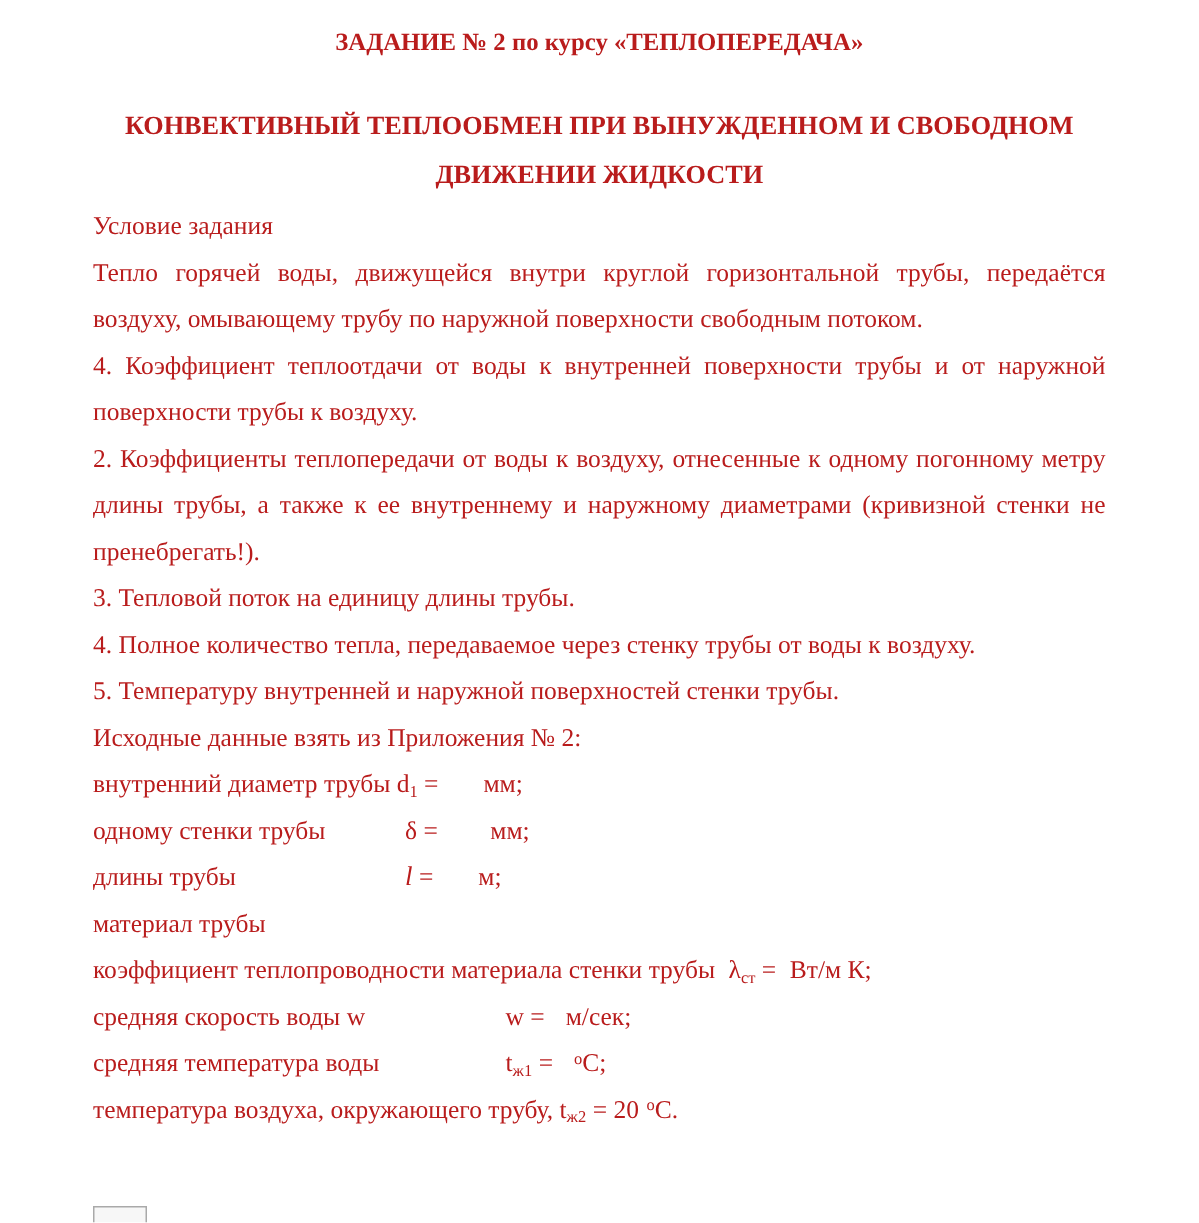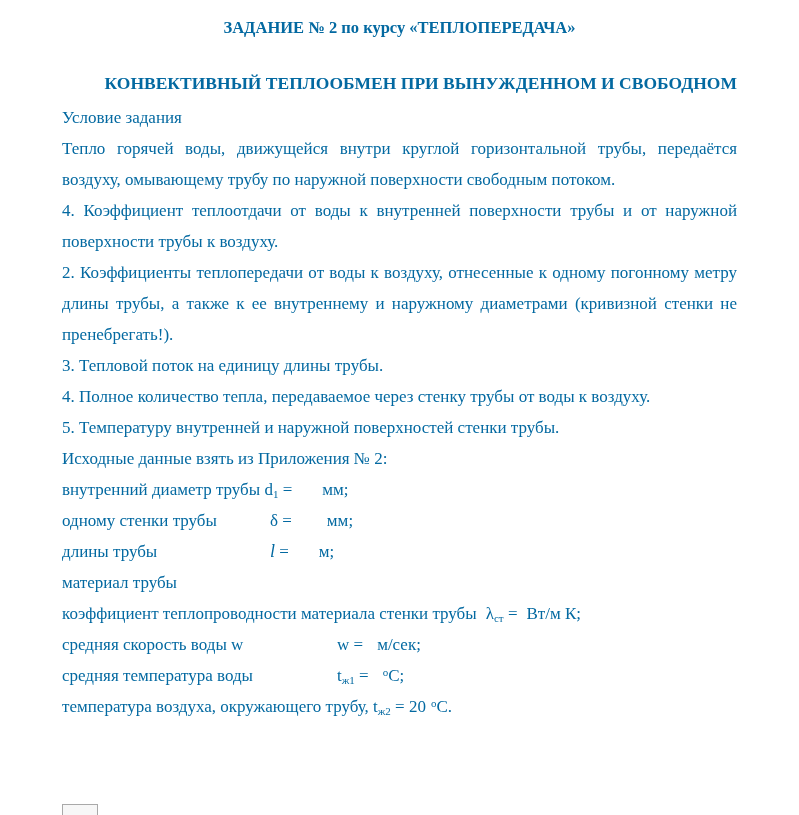--- a/index.html
+++ b/index.html
@@ -5,42 +5,42 @@
   html, body {
     margin: 0;
     padding: 0;
     background: #ffffff;
   }
   .page {
     position: relative;
     width: 799px;
     height: 815px;
     background: #ffffff;
-    color: #0369a1;
+    color: #b91c1c;
     font-family: "Liberation Serif", "DejaVu Serif", serif;
     font-size: 17px;
     box-sizing: border-box;
     padding: 14px 62px 0 62px;
     overflow: hidden;
   }
   .doc-title {
     margin: 0;
     font-size: 16.5px;
     font-weight: 700;
     text-align: center;
     line-height: 27px;
   }
   .doc-heading {
     margin: 26px 0 2px 0;
     font-size: 17.5px;
     font-weight: 700;
     text-align: center;
     line-height: 33px;
   }
-  .hline { display: block; text-align: right; }
+  .hline { display: block; }
   p {
     margin: 0;
     line-height: 31px;
   }
   .just { text-align: justify; }
   .bold { font-weight: 400; }
   sub {
     font-size: 11px;
     line-height: 0;
     vertical-align: -3px;
@@ -74,20 +74,21 @@
 </style>
 </head>
 <body>
 
 <div class="page">
 
   <p class="doc-title">ЗАДАНИЕ № 2 по курсу «ТЕПЛОПЕРЕДАЧА»</p>
 
   <h1 class="doc-heading">
     <span class="hline">КОНВЕКТИВНЫЙ ТЕПЛООБМЕН ПРИ ВЫНУЖДЕННОМ И СВОБОДНОМ</span>
+    <span class="hline">ДВИЖЕНИИ ЖИДКОСТИ</span>
   </h1>
 
   <p class="bold">Условие задания</p>
   <p class="just">Тепло горячей воды, движущейся внутри круглой горизонтальной трубы, передаётся воздуху, омывающему трубу по наружной поверхности свободным потоком.</p>
 
   <p class="just">4. Коэффициент теплоотдачи от воды к внутренней поверхности трубы и от наружной поверхности трубы к воздуху.</p>
   <p class="just">2. Коэффициенты теплопередачи от воды к воздуху, отнесенные к одному погонному метру длины трубы, а также к ее внутреннему и наружному диаметрами (кривизной стенки не пренебрегать!).</p>
   <p class="just">3. Тепловой поток на единицу длины трубы.</p>
   <p class="just">4. Полное количество тепла, передаваемое через стенку трубы от воды к воздуху.</p>
   <p class="just">5. Температуру внутренней и наружной поверхностей стенки трубы.</p>

